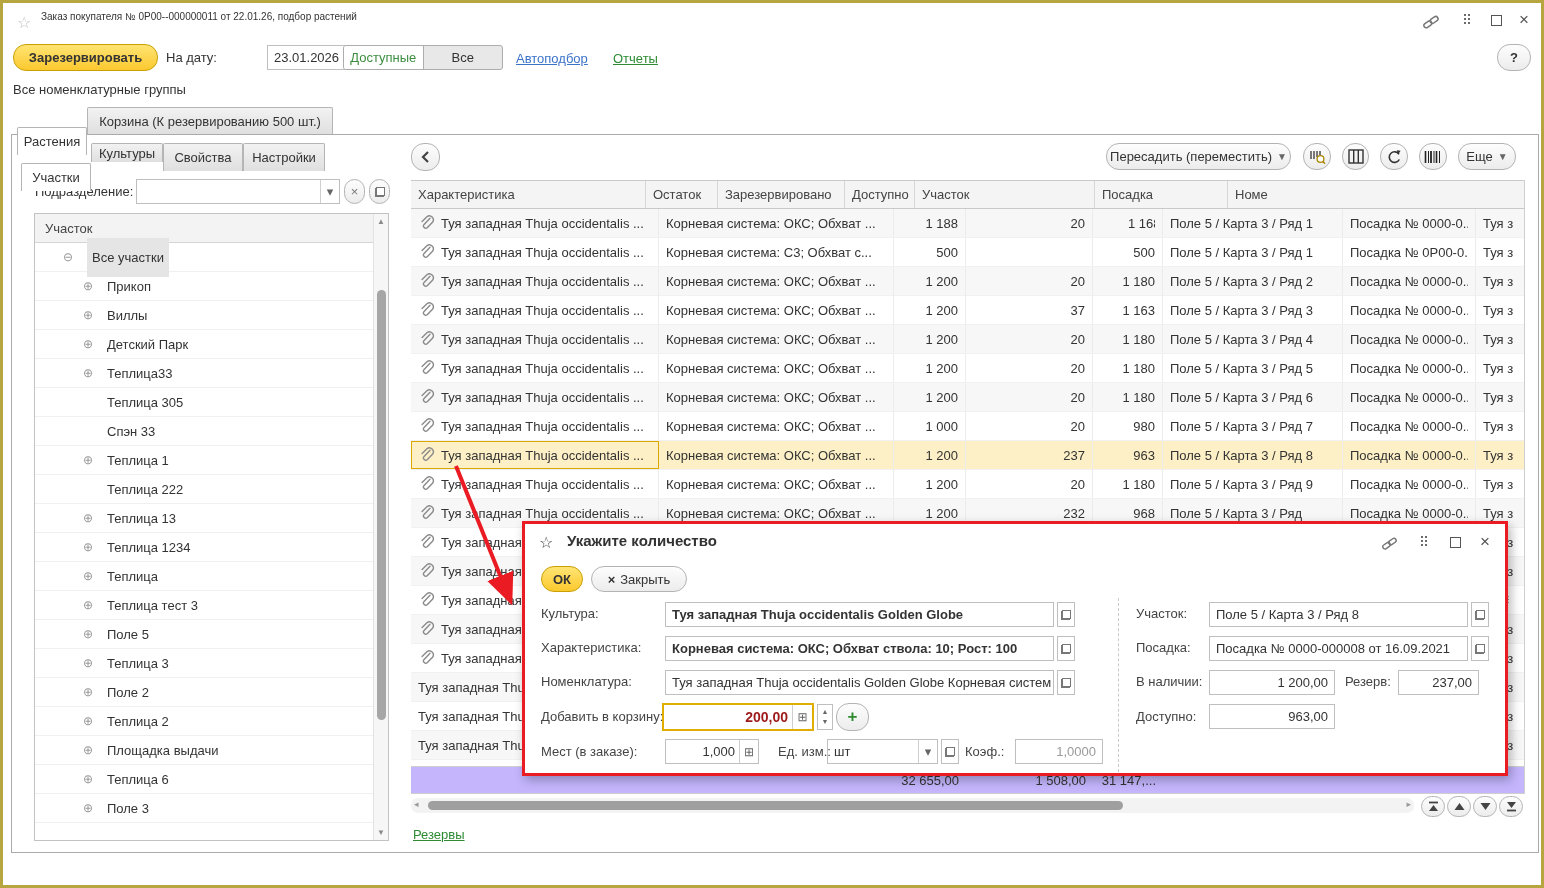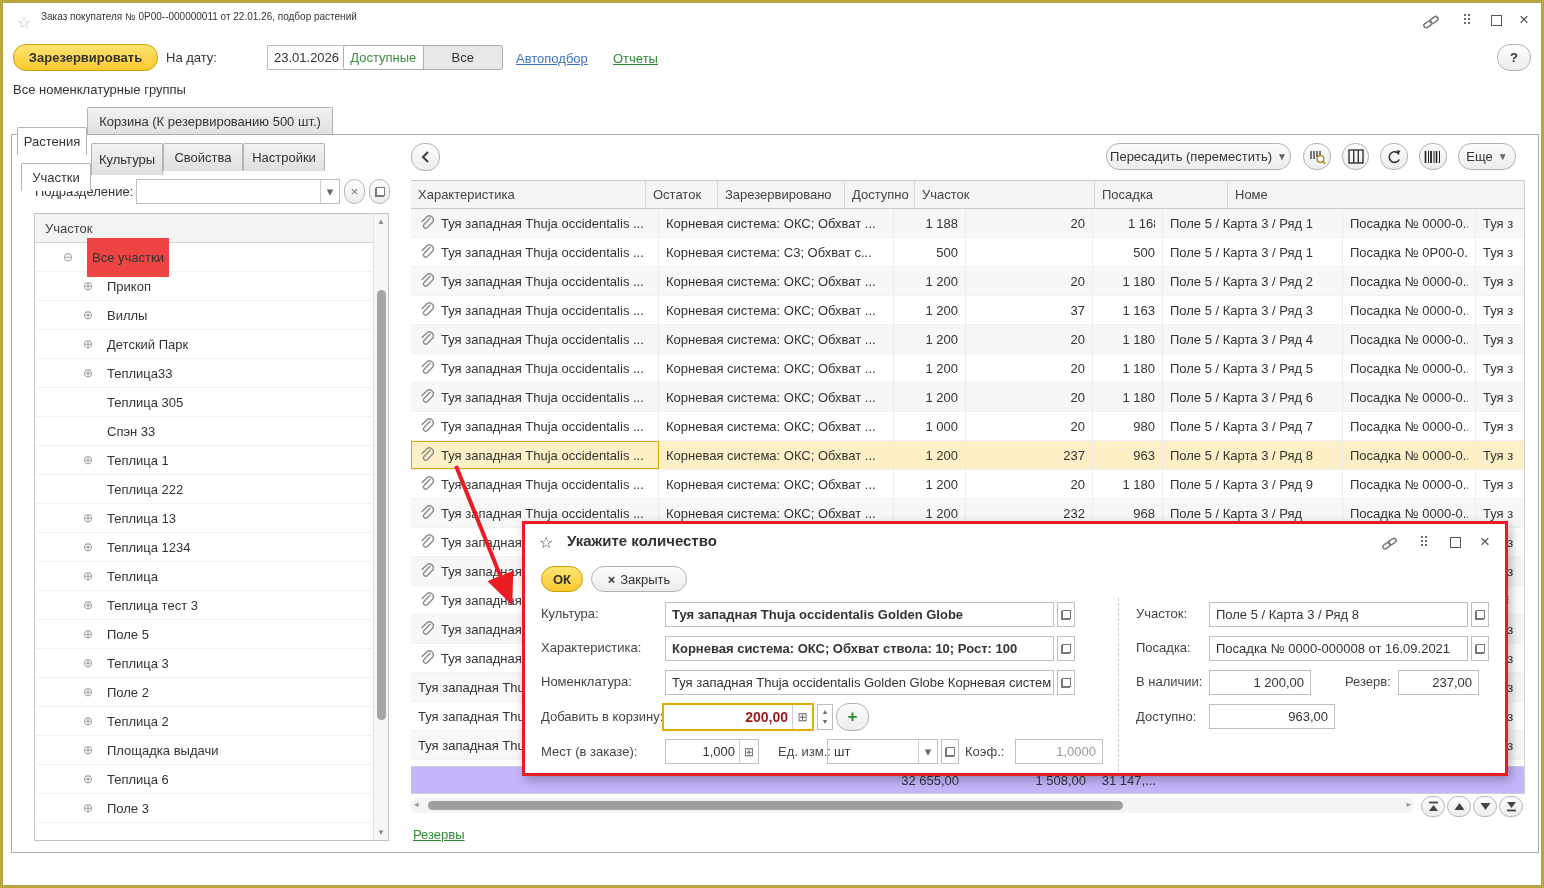--- a/index.html
+++ b/index.html
@@ -34,21 +34,21 @@
 
   .panel { position:absolute; left:8px; top:131px; width:1528px; height:719px; border:1px solid #ababab; background:#fff; }
 
   
   .treebox { position:absolute; left:31px; top:210px; width:355px; height:628px; border:1px solid #c3c3c3; overflow:hidden; background:#fff; }
   .tree-head { height:29px; background:#f3f3f3; border-bottom:1px solid #d5d5d5; display:flex; align-items:center; padding-left:10px; color:#444; }
   .tree-row { height:29px; display:flex; align-items:center; border-bottom:1px solid #f0f0f0; cursor:pointer; position:relative; }
   .tree-ico { position:absolute; width:14px; text-align:center; color:#9a9a9a; font-size:12px; }
   .tree-row.lv0 .tree-ico { left:26px; } .tree-row.lv0 .tree-label { margin-left:52px; }
   .tree-row.lv1 .tree-ico { left:46px; } .tree-row.lv1 .tree-label { margin-left:72px; }
-  .tree-label.hl { background:#ef4444; padding:12px 5px; }
+  .tree-label.hl { background:#e5e5e5; padding:12px 5px; }
   .vscroll { position:absolute; right:0; top:0; width:15px; height:100%; background:#f6f6f6; border-left:1px solid #e2e2e2; }
   .vthumb { position:absolute; left:3px; width:9px; border-radius:5px; background:#a6a6a6; }
   .varr { position:absolute; left:0; width:100%; text-align:center; font-size:8px; color:#8a8a8a; }
 
   
   .thead { position:absolute; left:408px; top:177px; width:1113px; height:29px; background:#f4f4f4;
            border-top:1px solid #c9c9c9; border-bottom:1px solid #c9c9c9; display:flex; color:#444; }
   .thead .cell { border-right:1px solid #d7d7d7; display:flex; align-items:center; padding:0 7px; position:relative; overflow:hidden; white-space:nowrap; }
   .tbody { position:absolute; left:408px; top:206px; width:1113px; }
   .t-row { height:29px; display:flex; border-bottom:1px solid #f1f1f1; background:#fff; cursor:pointer; }
@@ -130,21 +130,21 @@
   </div>
   <div class="tab" style="left:84px; top:104px; width:246px; height:28px;">
     <span>Корзина (К резервированию 500 шт.)</span>
   </div>
 
   <div class="panel"></div>
 
   <div class="tab active" style="left:18px; top:140px; width:70px; height:28px; z-index:2;">
       <span>Участки</span>
     </div>
-  <div class="tab" style="left:88px; top:140px; width:72px; height:32px;">
+  <div class="tab" style="left:88px; top:140px; width:72px; height:19px;">
       <span>Культуры</span>
     </div>
   <div class="tab" style="left:160px; top:140px; width:80px; height:28px;">
       <span>Свойства</span>
     </div>
   <div class="tab" style="left:240px; top:140px; width:82px; height:28px;">
       <span>Настройки</span>
     </div>
 
   <span class="lbl" style="left:32px; top:181px;">Подразделение:</span>
@@ -985,21 +985,21 @@
         <span class="ico-open"></span>
       </span>
 
     <span class="lbl" style="left:611px; top:116px;">Посадка:</span>
     <span class="inp" style="left:684px; top:112px; width:259px; height:25px;">Посадка № 0000-000008 от 16.09.2021</span>
     <span class="field-open" style="left:946px; top:112px; height:25px;">
         <span class="ico-open"></span>
       </span>
 
     <span class="lbl" style="left:611px; top:150px;">В наличии:</span>
-    <span class="inp num" style="left:684px; top:146px; width:102px; height:25px;">1 200,00</span>
+    <span class="inp num" style="left:684px; top:146px; width:126px; height:25px;">1 200,00</span>
     <span class="lbl" style="left:820px; top:150px;">Резерв:</span>
     <span class="inp num" style="left:873px; top:146px; width:81px; height:25px;">237,00</span>
 
     <span class="lbl" style="left:611px; top:185px;">Доступно:</span>
     <span class="inp num" style="left:684px; top:180px; width:126px; height:25px;">963,00</span>
   </div>
 
 </div>
 
 </body></html>

